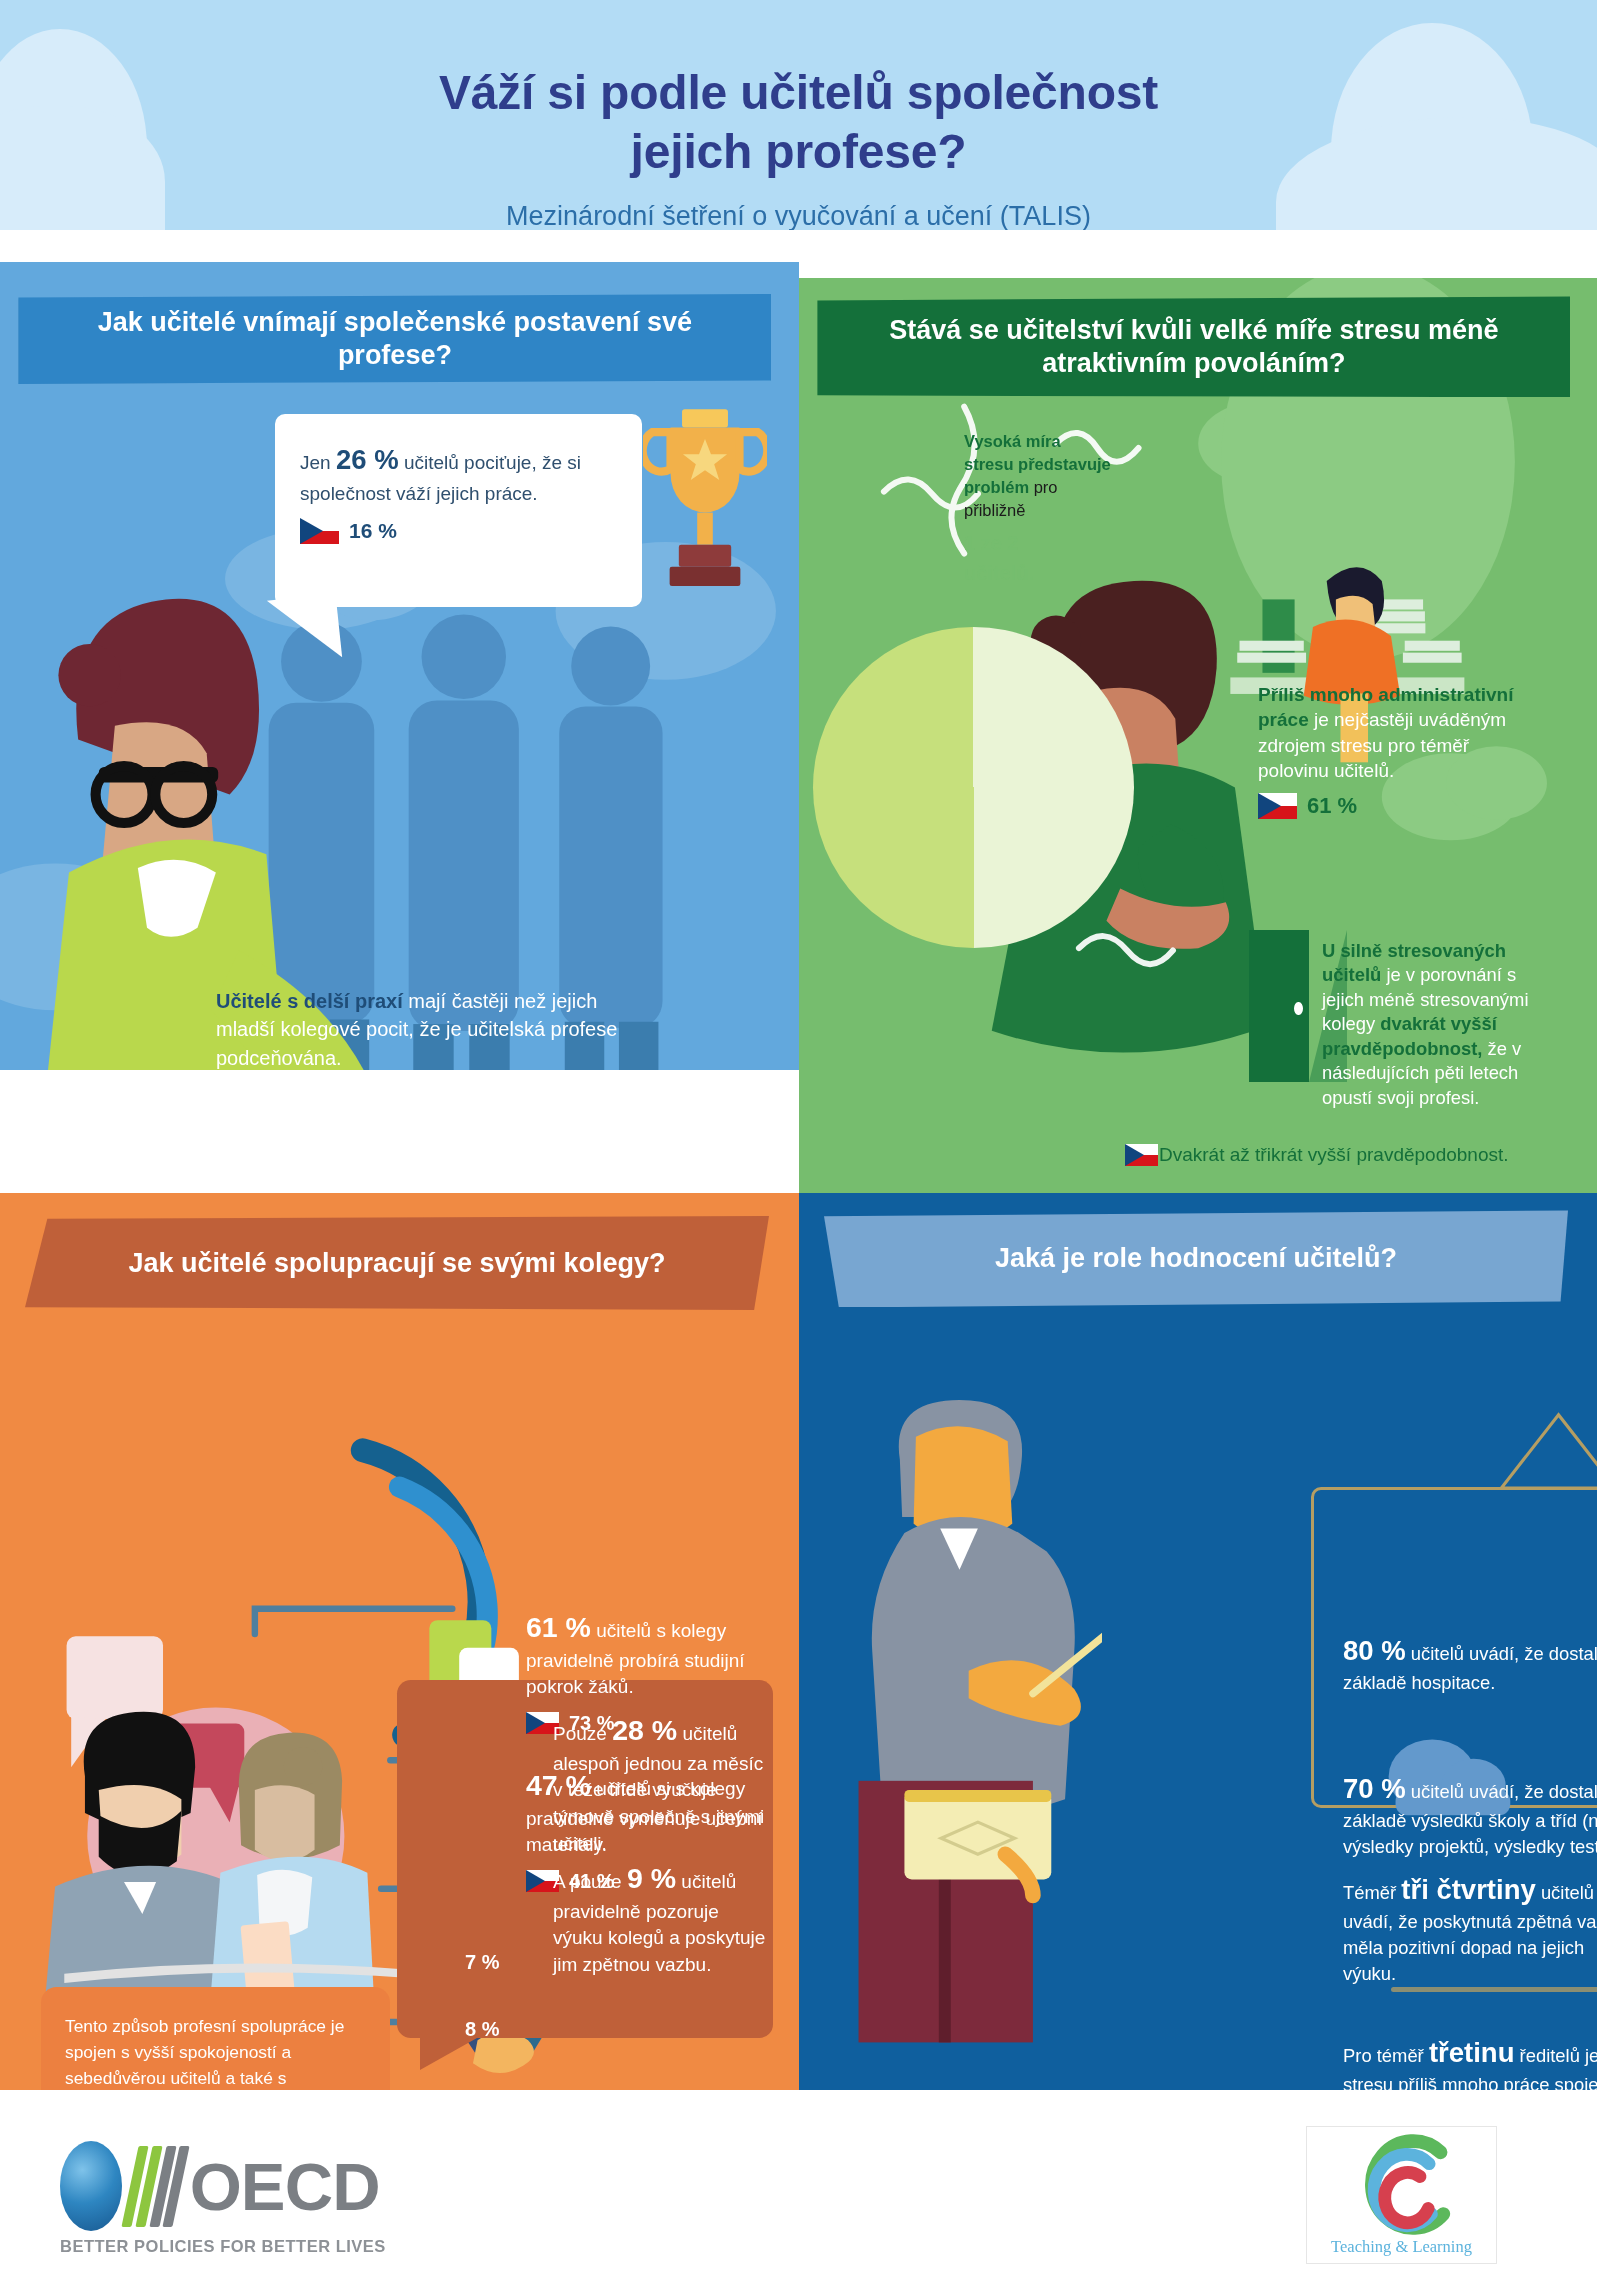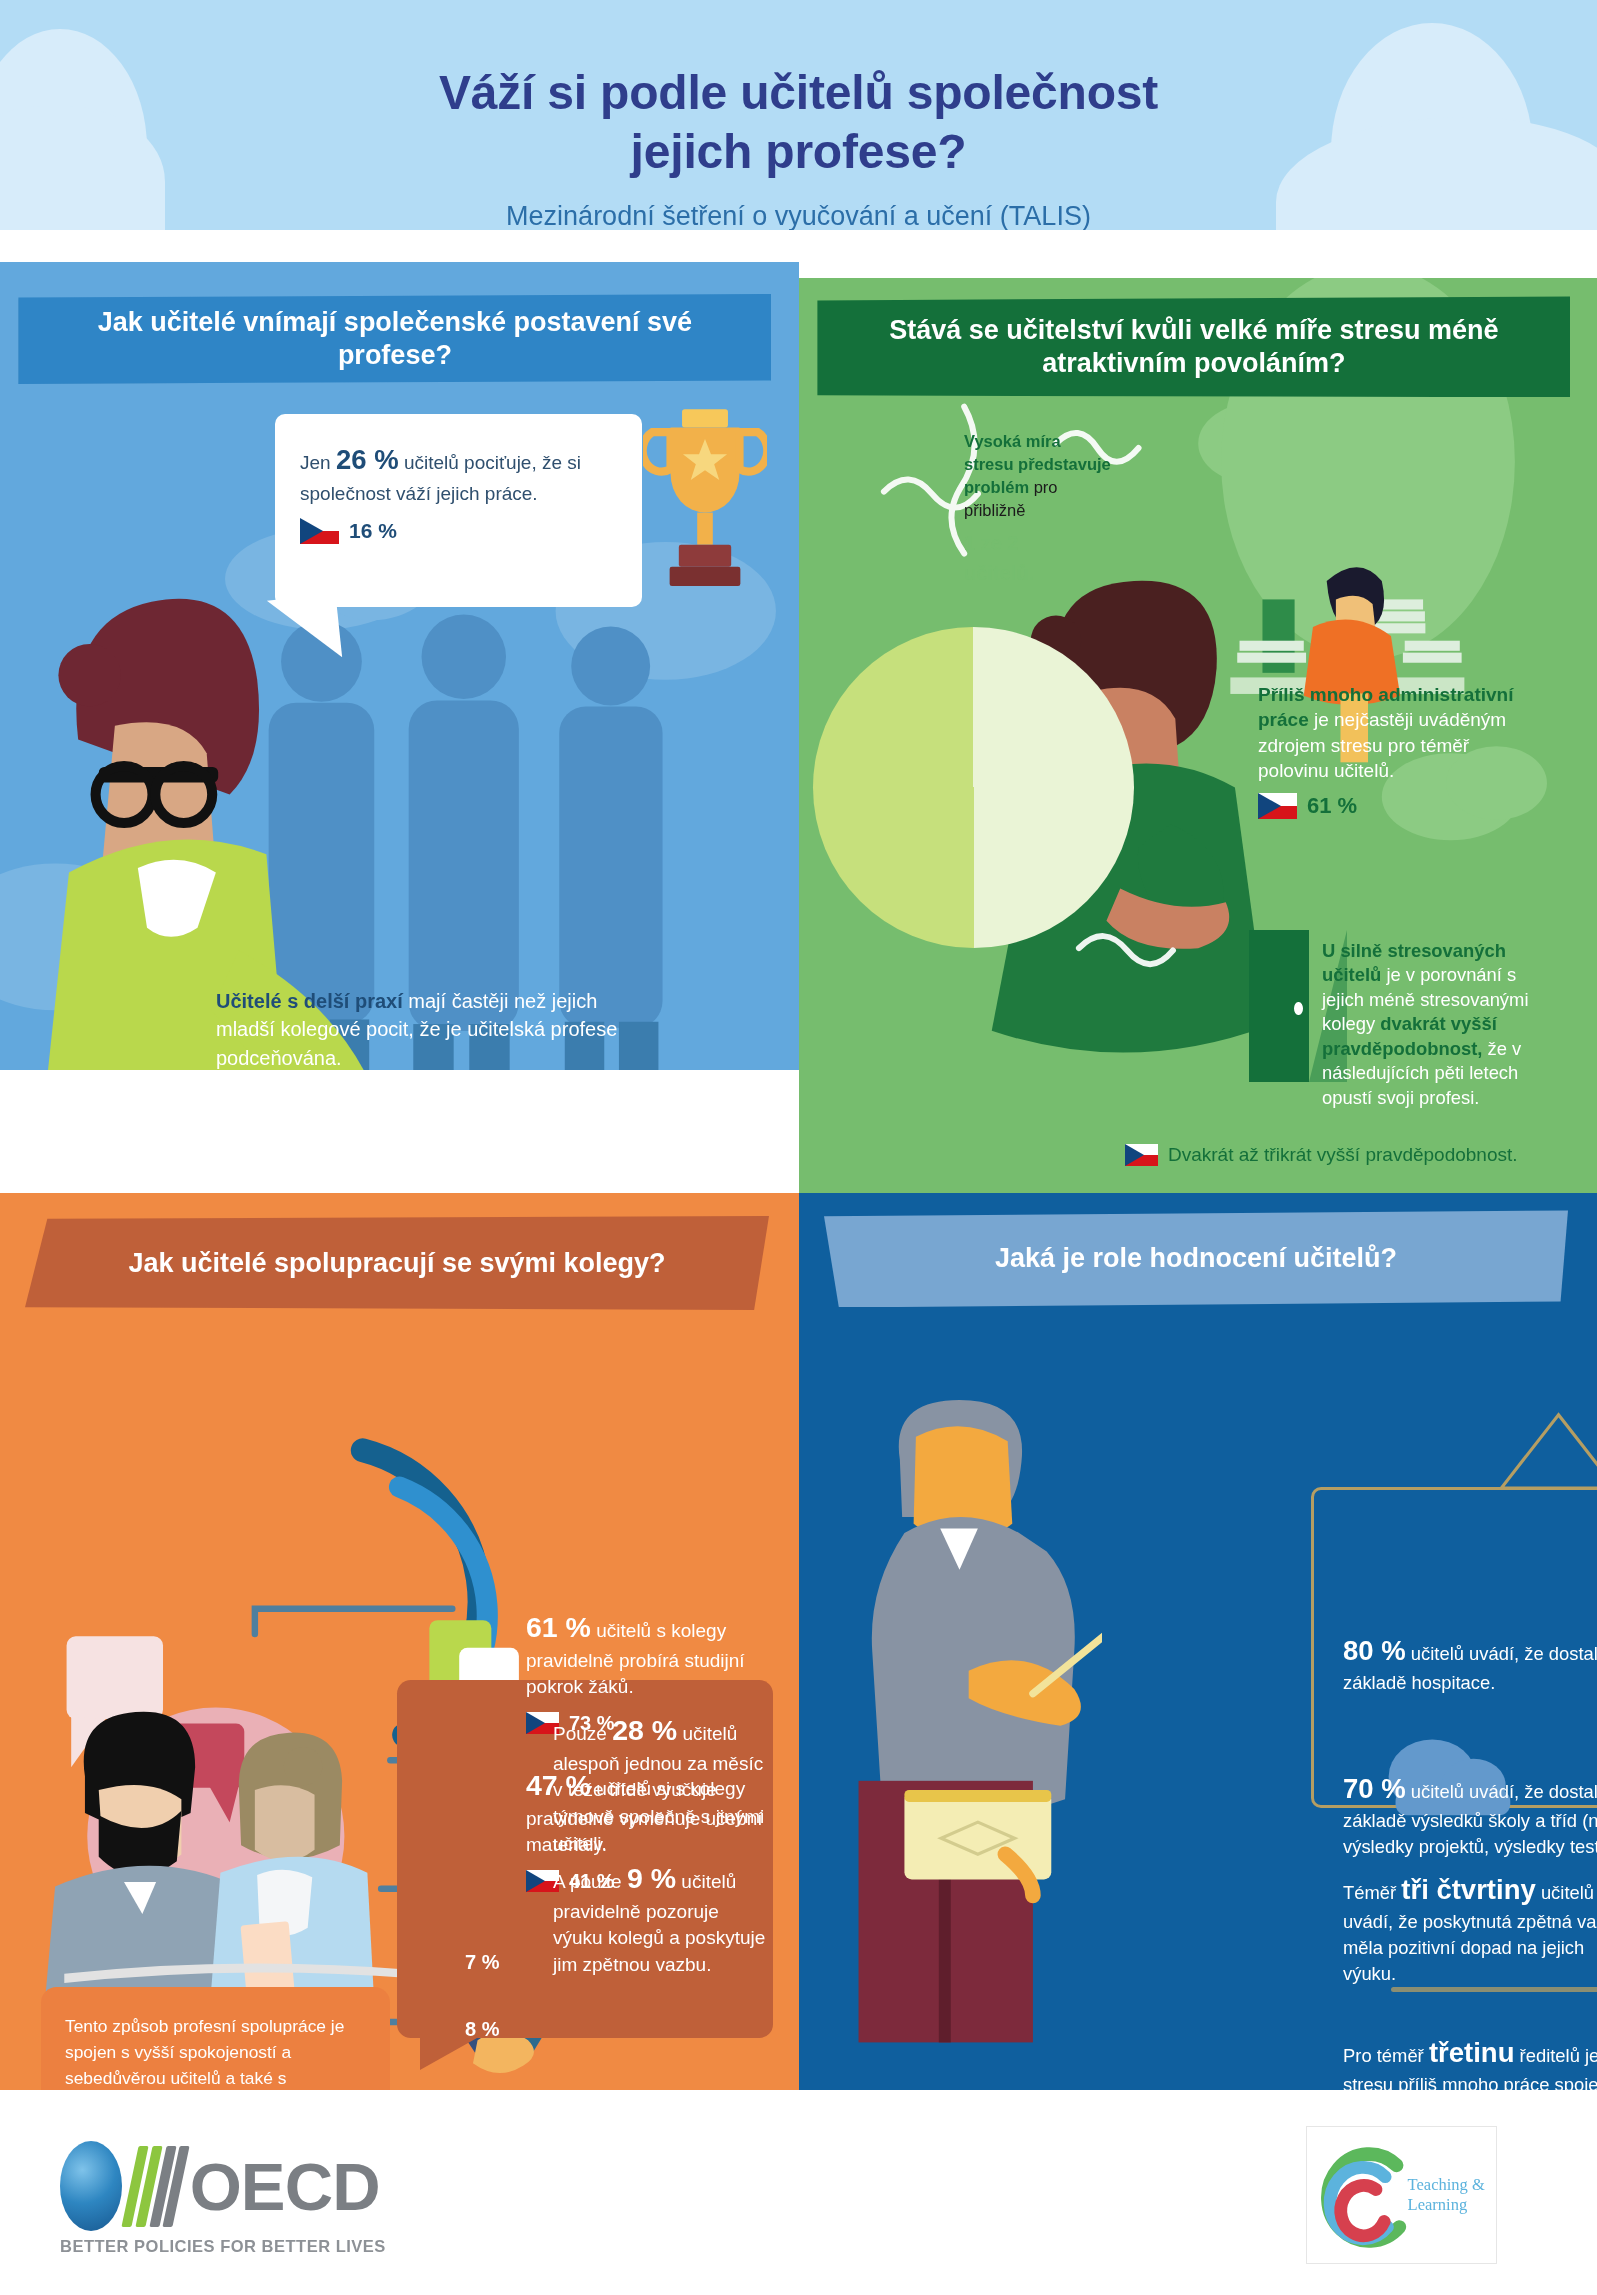--- a/index.html
+++ b/index.html
@@ -126,21 +126,21 @@
     background: #14703a;
   }
   .gdoor::after {
     content:""; position:absolute; right:-38px; top:0; width:0;height:0;
     border-style: solid; border-width: 0 0 152px 38px;
     border-color: transparent transparent #4a9e58 transparent;
   }
   .gdoor .knob { position:absolute; right:6.4px; top: 72px; width:8.3px;height:13px;background:#fff;border-radius:50%;}
 
   .g-footnote {
-    position: absolute; left: 326px; top: 866px; display: flex; align-items: center; gap: 10px;
+    position: absolute; left: 326px; top: 866px; display: flex; align-items: center; gap: 1px;
     color: #14703a; font-size: 19px; font-weight: normal;
   }
 
   
   .o-item { position: absolute; color: #ffffff; font-size: 19px; line-height: 1.4; }
   .o-item .n { font-size: 28.5px; font-weight: bold; }
   .o-brownbox {
     position: absolute; left: 397px; top: 487px; width: 376px; height: 358px;
     background: #bf6039; border-radius: 13.8px;
   }
@@ -170,21 +170,21 @@
   .footer { position: absolute; left:0; top: 2090px; width: 1597px; height: 205px; background: #ffffff; }
   .oecd { position: absolute; left: 60px; top: 51px; display:flex; align-items:center; gap: 8.3px;}
   .oecd-globe { width: 62px; height: 90px; border-radius: 50%;
     background: radial-gradient(circle at 36% 32%, #7fc3ea 0%, #2e86c1 46%, #17578f 100%); }
   .oecd-slashes { display:flex; gap: 3.7px; }
   .slash { width: 10px; height: 81px; transform: skewX(-12deg); border-radius: 1.8px; }
   .oecd-word { font-size: 67px; font-weight: bold; color: #7b7f84; letter-spacing: -0.9px; line-height:1; }
   .oecd-tag { position:absolute; left: 60px; top: 147px; font-size: 16.5px; font-weight: bold; color:#8d9196; letter-spacing: 0.5px;}
   .tl-logo {
     position: absolute; left: 1306px; top: 36px; width: 191px; height: 138px;
-    background: #ffffff; border: 0.5px solid #e6e6e6; display:flex; align-items:center;
+    background: #ffffff; border: 0.5px solid #e6e6e6; display:flex; align-items:center;flex-direction:column;
   }
   .tl-arcs { position: relative; width: 96px; height: 110px; margin-left: 4.6px; flex:0 0 auto;}
   .tl-label { color: #5cb3dd; font-size: 16.5px; font-family: "Liberation Serif", serif; }
 </style>
 </head>
 <body>
 
 <div class="page">
 
   <div class="header">

